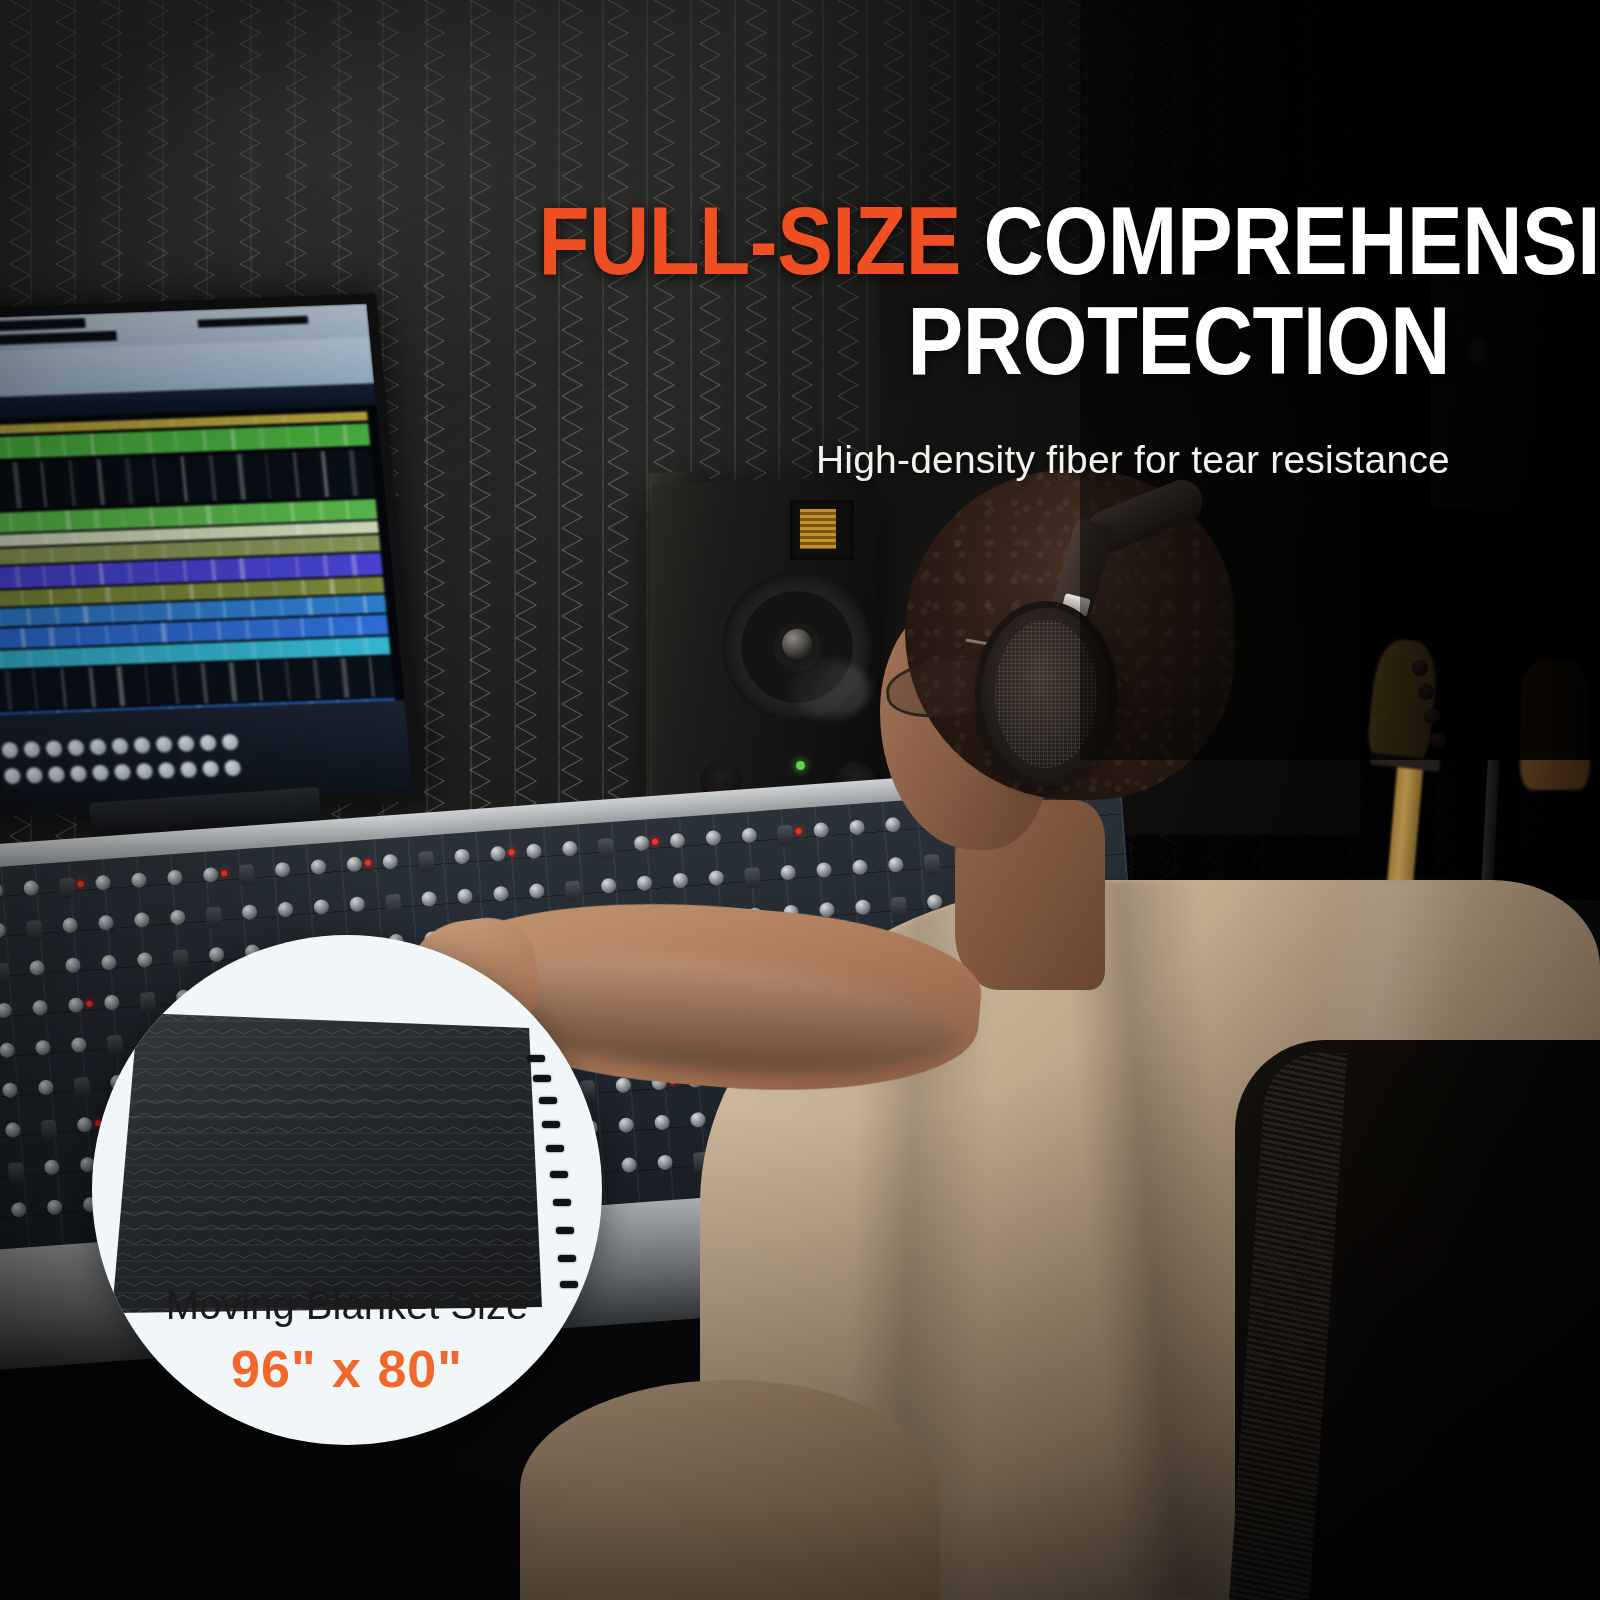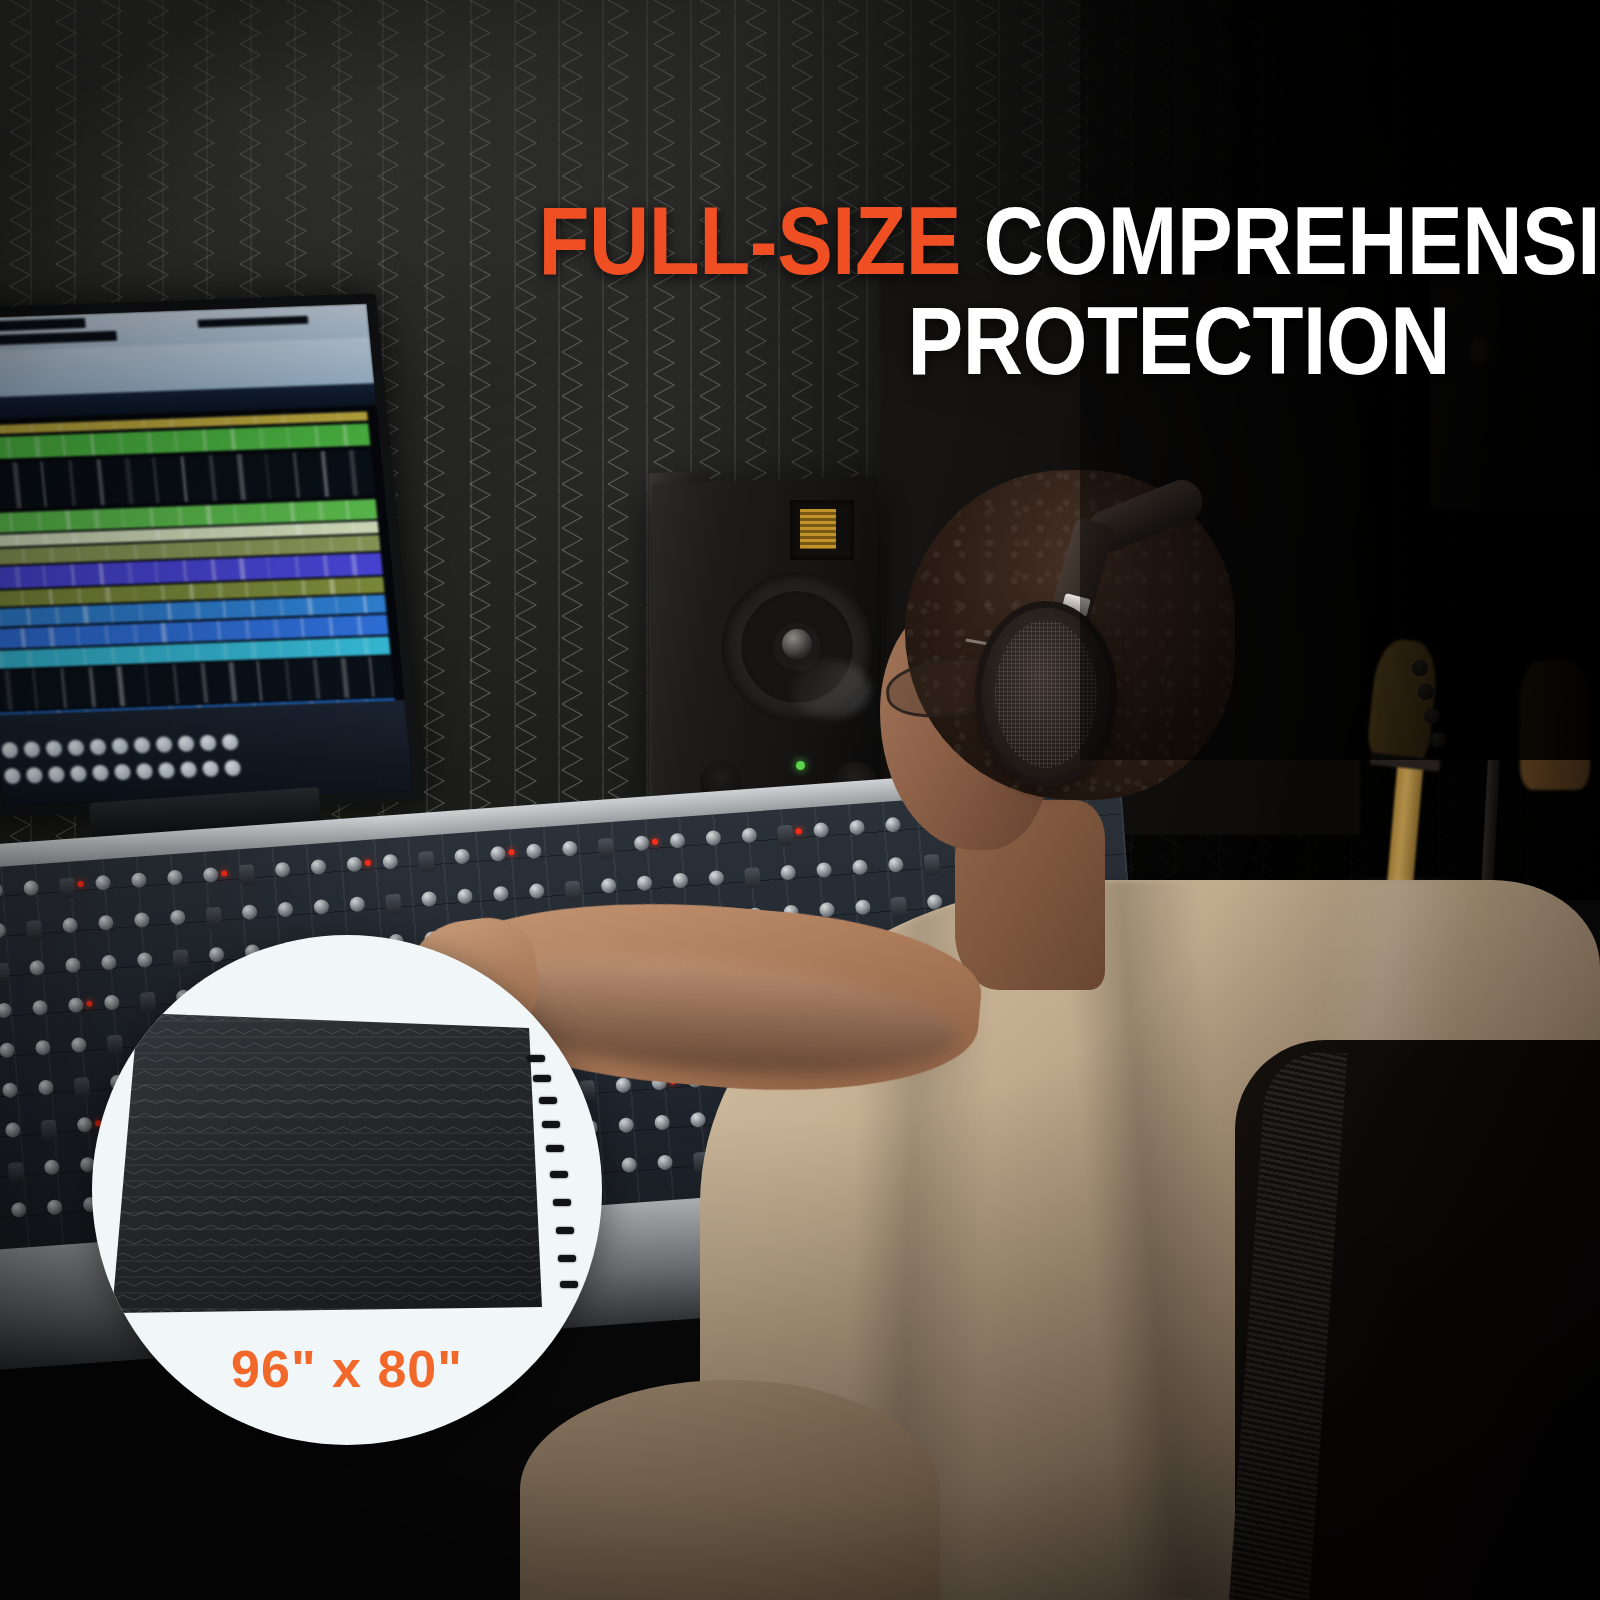--- a/index.html
+++ b/index.html
@@ -1021,20 +1021,21 @@
 
   <div class="layer" id="darkRight"></div>
   <div class="layer" id="vignette"></div>
 
 
   <div id="headline">
     <div id="hlLine1" class="hl"><span class="hl-orange">FULL-SIZE</span> <span class="hl-white">COMPREHENSIVE</span></div>
     <div id="hlLine2" class="hl hl-white">PROTECTION</div>
   </div>
 
+  <div id="sub">High-density fiber for tear resistance</div>
 
   <div id="badge">
     <div id="badgeBlanket">
       <div id="blanketBody"></div>
       <div id="blanketQuilt"></div>
       <svg id="blanketZig" viewBox="0 0 430 300" preserveAspectRatio="none">
         <defs>
           <pattern id="bzig" width="22" height="14" patternUnits="userSpaceOnUse">
             <path d="M0 7 L11 2 L22 7" fill="none" stroke="#9aa0a6" stroke-width="1" stroke-opacity=".5"></path>
           </pattern>
@@ -1047,16 +1048,17 @@
           <div class="loop" style="left: 427px; top: 84px;"></div>
           <div class="loop" style="left: 430px; top: 108px;"></div>
           <div class="loop" style="left: 434px; top: 132px;"></div>
           <div class="loop" style="left: 438px; top: 158px;"></div>
           <div class="loop" style="left: 441px; top: 186px;"></div>
           <div class="loop" style="left: 444px; top: 214px;"></div>
           <div class="loop" style="left: 446px; top: 242px;"></div>
           <div class="loop" style="left: 448px; top: 268px;"></div>
         </div>
     </div>
+    <div id="badgeLabel">Moving Blanket Size</div>
     <div id="badgeSize">96" x 80"</div>
   </div>
 
 </div>
 
 </body></html>

